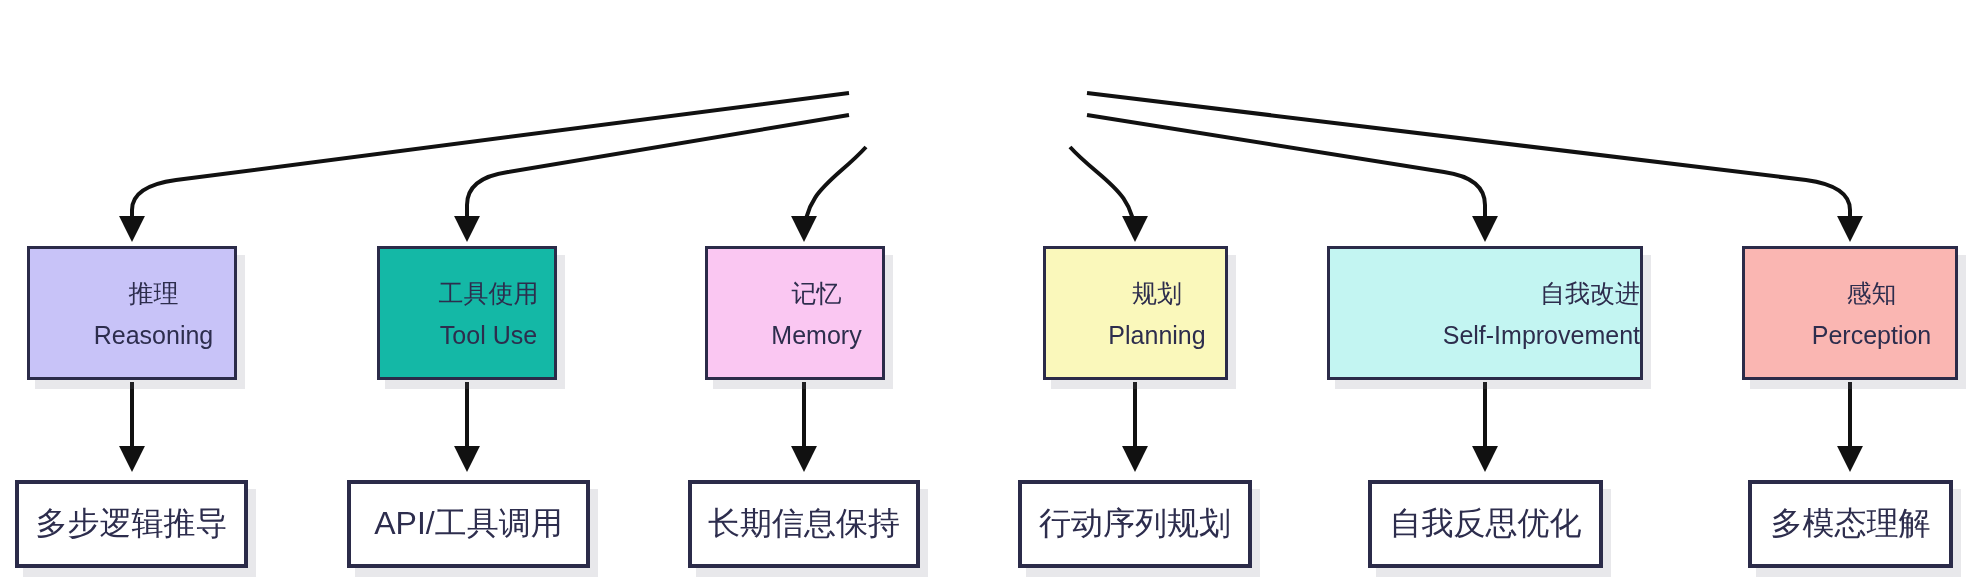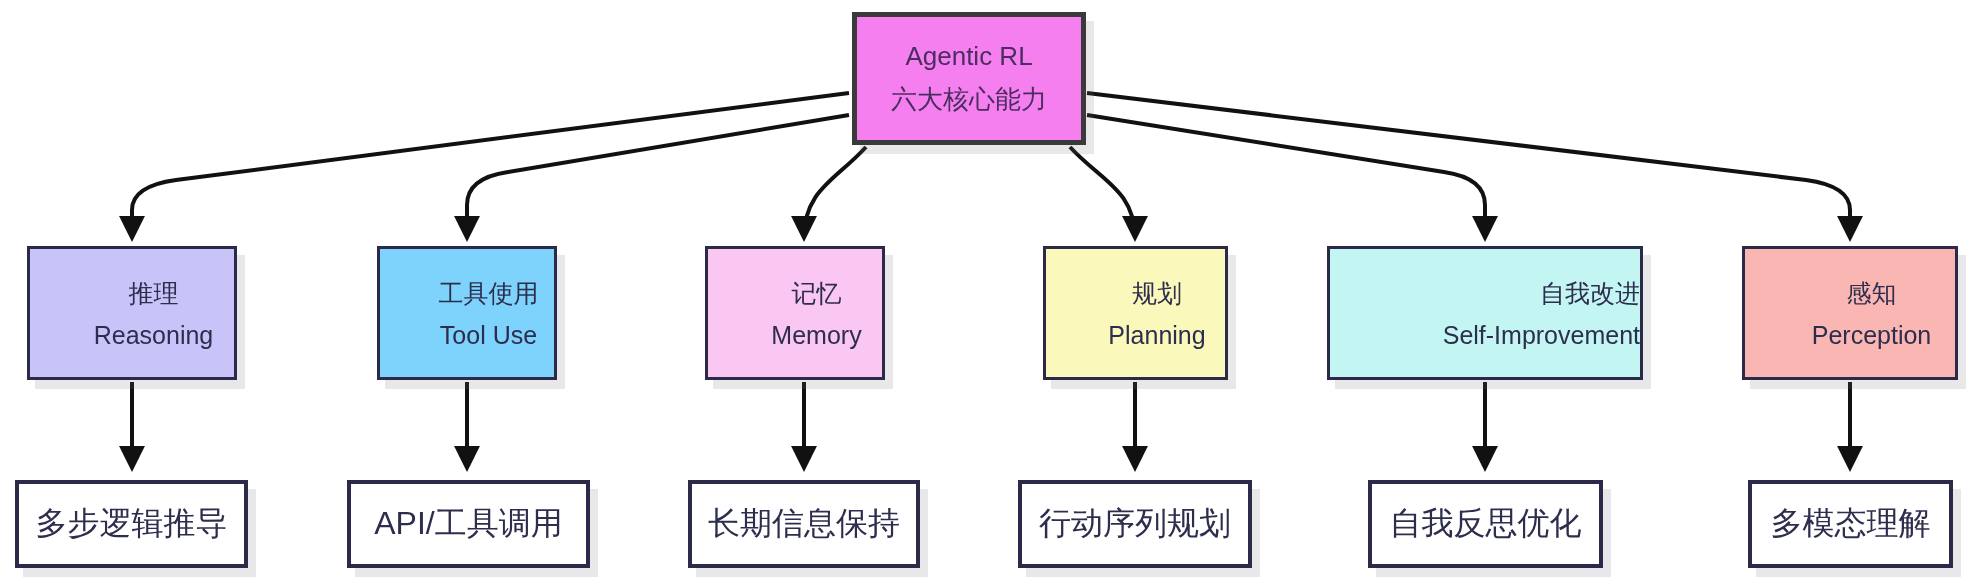--- a/index.html
+++ b/index.html
@@ -72,30 +72,26 @@
     <path class="edge" d="M1087 115 L1444 172 Q1485 178 1485 205 L1485 238" marker-end="url(#arrow)"></path>
     <path class="edge" d="M1087 93 L1806 180 Q1850 186 1850 210 L1850 238" marker-end="url(#arrow)"></path>
     <path class="edge" d="M132 382 L132 468" marker-end="url(#arrow)"></path>
     <path class="edge" d="M467 382 L467 468" marker-end="url(#arrow)"></path>
     <path class="edge" d="M804 382 L804 468" marker-end="url(#arrow)"></path>
     <path class="edge" d="M1135 382 L1135 468" marker-end="url(#arrow)"></path>
     <path class="edge" d="M1485 382 L1485 468" marker-end="url(#arrow)"></path>
     <path class="edge" d="M1850 382 L1850 468" marker-end="url(#arrow)"></path>
   </svg>
 
-  <div class="node root-node" style="background: rgb(245, 127, 238);">
-    <span class="line">Agentic RL</span>
-    <span class="line">六大核心能力</span>
-  </div>
 
   <div class="node cap-node" style="left: 27px; width: 210px; background: rgb(200, 195, 248);">
     <span class="line">推理</span>
     <span class="line">Reasoning</span>
   </div>
-  <div class="node cap-node" style="left: 377px; width: 180px; background: #7dd3fc;">
+  <div class="node cap-node" style="left: 377px; width: 180px; background: #14b8a6;">
     <span class="line">工具使用</span>
     <span class="line">Tool Use</span>
   </div>
   <div class="node cap-node" style="left: 705px; width: 180px; background: rgb(250, 199, 242); align-items: center;">
     <span class="line">记忆</span>
     <span class="line">Memory</span>
   </div>
   <div class="node cap-node" style="left: 1043px; width: 185px; background: rgb(250, 248, 187);">
     <span class="line">规划</span>
     <span class="line">Planning</span>

